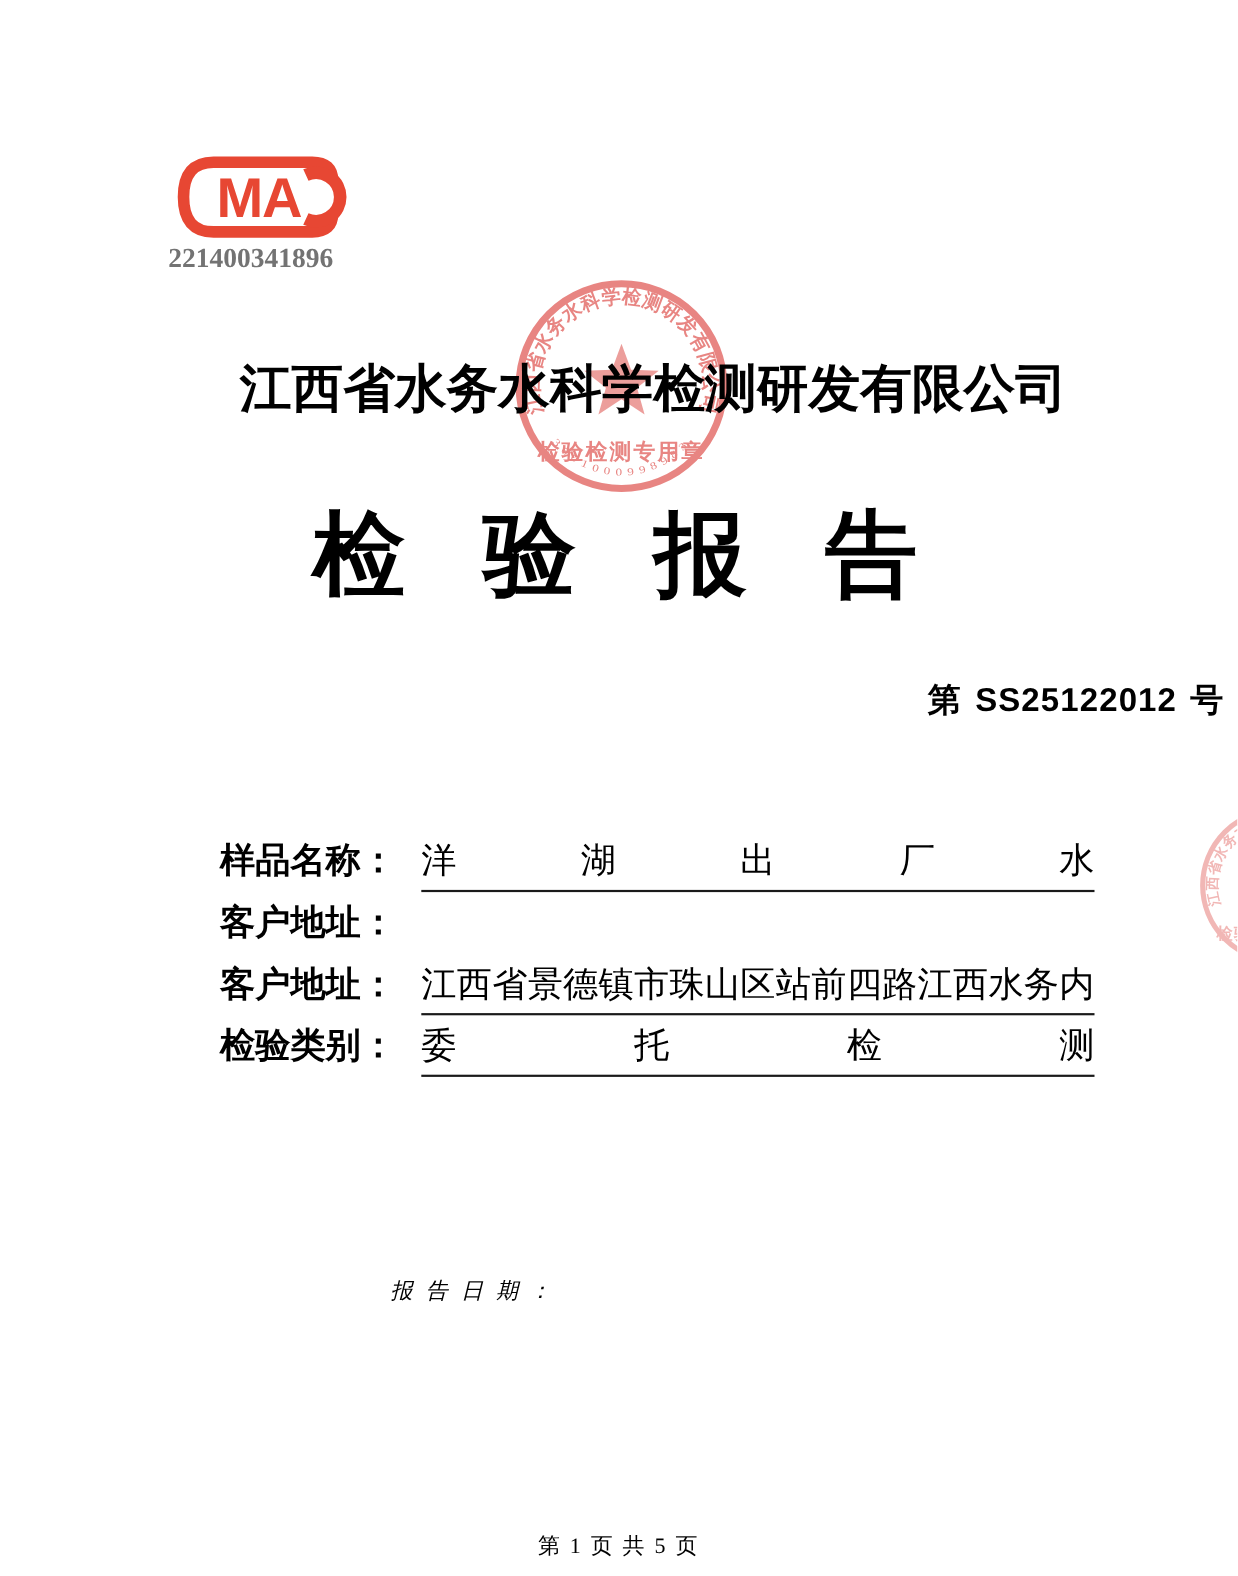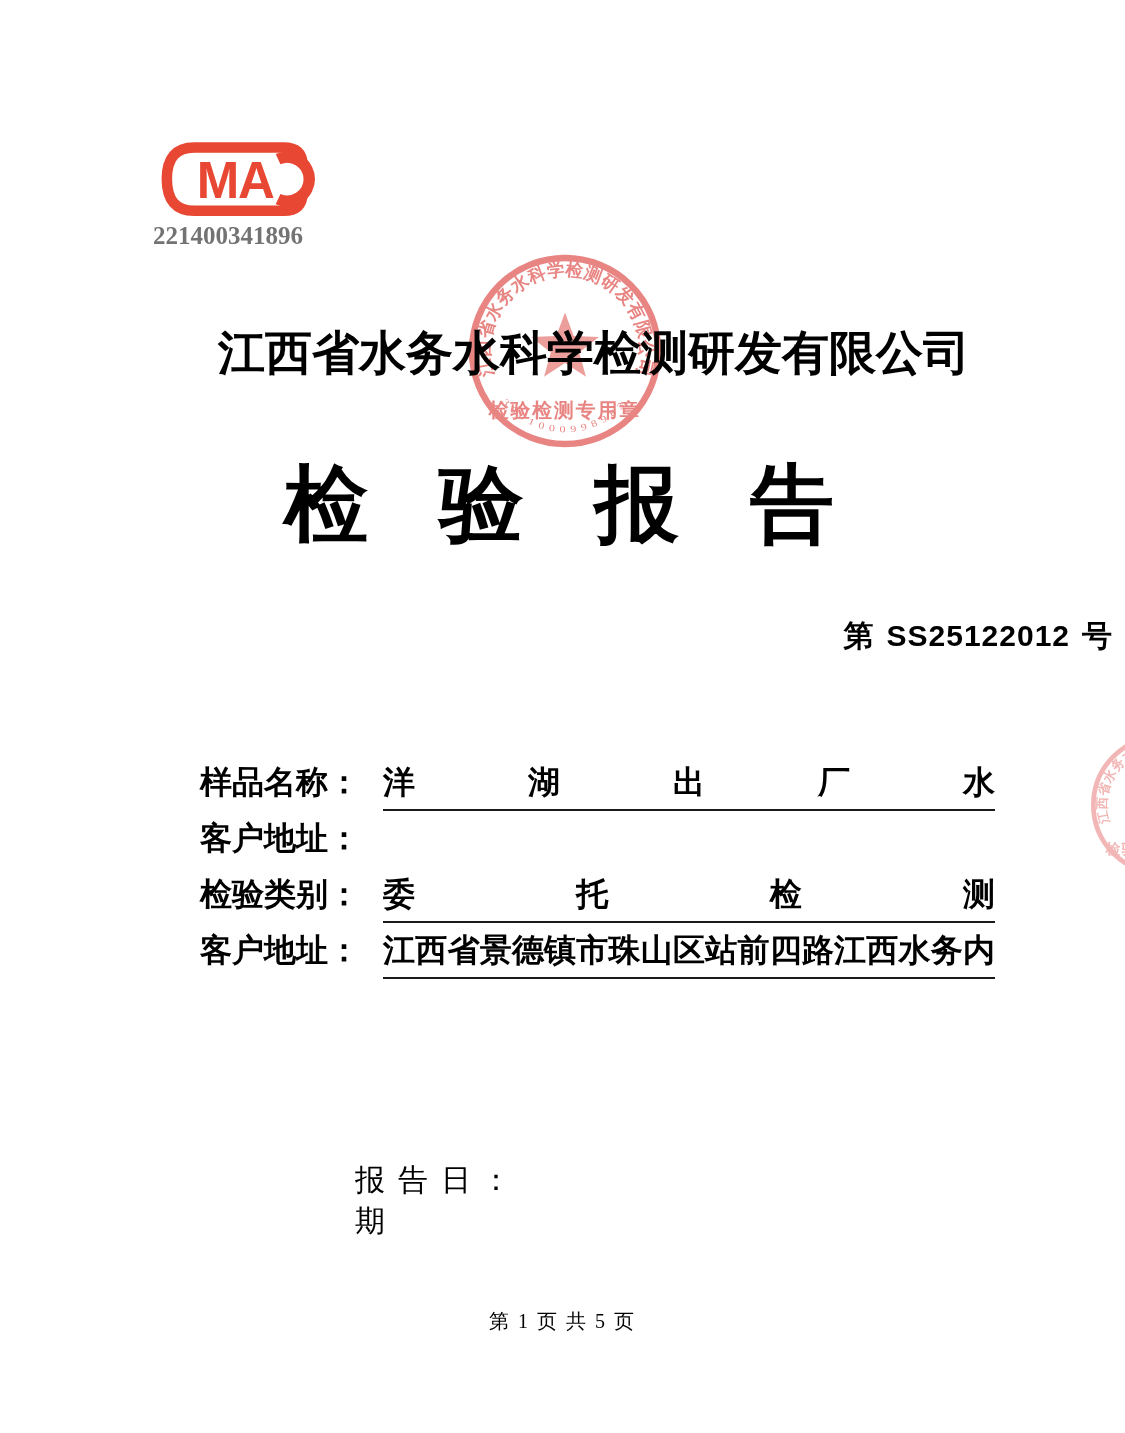--- a/index.html
+++ b/index.html
@@ -57,39 +57,39 @@
   
   .fields { position: absolute; left: 170px; top: 755px; width: 795px; margin-left: 30px; }
   .field-row { display: flex; height: 56px; }
   .field-label {
     width: 160px; flex: 0 0 160px; padding-top: 6px;
     font-size: 32px; font-weight: bold;
     text-align: justify; text-align-last: justify; text-justify: inter-character;
   }
   .field-value {
     flex: 1; margin-left: 23px; padding-top: 6px;
-    font-size: 32px; font-weight: bold;
+    font-size: 32px; font-weight: normal;
     border-bottom: 2px solid #1a1a1a;
     text-align: justify; text-align-last: justify; text-justify: inter-character;
     white-space: nowrap;
   }
 
   
   .date-row {
     position: absolute; left: 355px; top: 1160px;
-    display: flex; align-items: flex-start;
-    font-family: "Liberation Serif", serif; font-size: 30px;
+    display: flex; align-items: center;
+    font-family: "Liberation Serif", serif; font-size: 20px; font-style: italic;
   }
   .date-label { width: 116px; text-align: justify; text-align-last: justify; text-justify: inter-character; }
   .date-colon { margin-left: 10px; }
   .date-value { margin-left: 36px; white-space: nowrap; }
 
   
   .page-footer {
-    position: absolute; left: 0; right: 0; top: 1308px;
+    position: absolute; left: 0; right: 0; top: 1392px;
     text-align: center; font-family: "Liberation Serif", serif;
     font-size: 20px; letter-spacing: 2px;
   }
 </style>
 </head>
 <body>
 
 <div class="page">
 
   <svg class="cma-logo" viewBox="0 0 190 100">
@@ -137,26 +137,26 @@
 
   <div class="fields">
     <div class="field-row">
       <span class="field-label">样品名称：</span>
       <span class="field-value">洋湖出厂水</span>
     </div>
     <div class="field-row">
       <span class="field-label">客户地址：</span>
     </div>
     <div class="field-row">
+      <span class="field-label">客户地址：</span>
+      <span class="field-value">江西省景德镇市珠山区站前四路江西水务内</span>
+    </div>
+    <div class="field-row">
       <span class="field-label">检验类别：</span>
       <span class="field-value">委托检测</span>
-    </div>
-    <div class="field-row">
-      <span class="field-label">客户地址：</span>
-      <span class="field-value">江西省景德镇市珠山区站前四路江西水务内</span>
     </div>
   </div>
 
   <div class="date-row">
     <span class="date-label">报告日期</span>
     <span class="date-colon">：</span>
   </div>
 
   <div class="page-footer">第 1 页 共 5 页</div>
 

